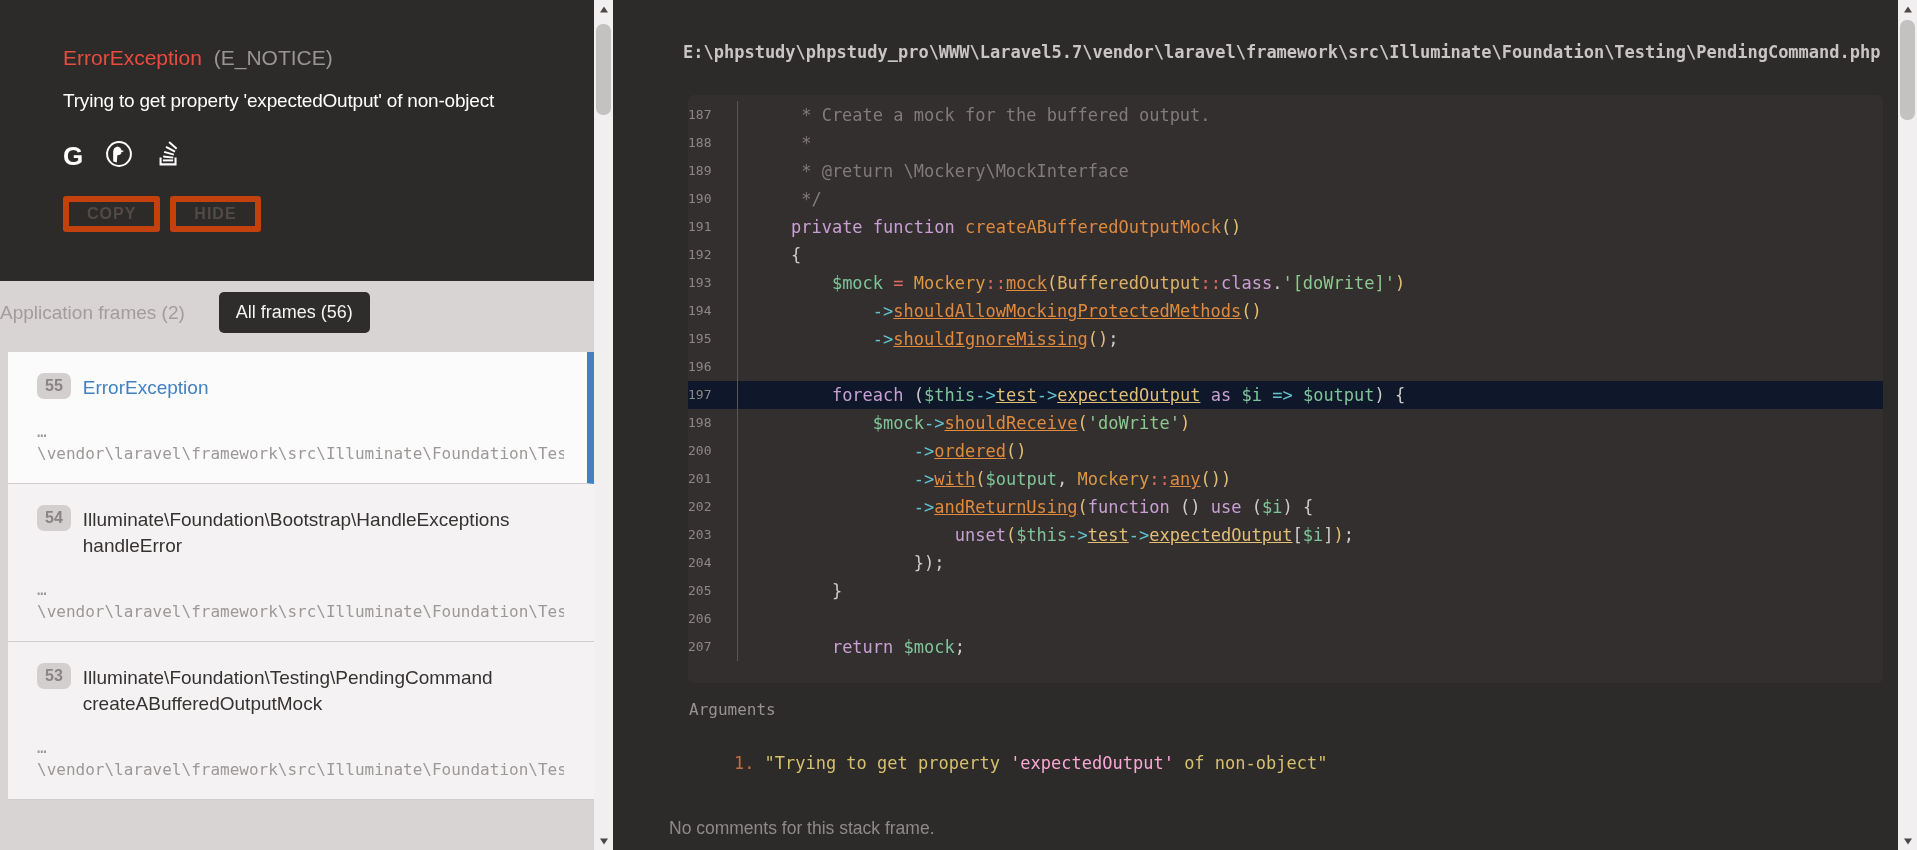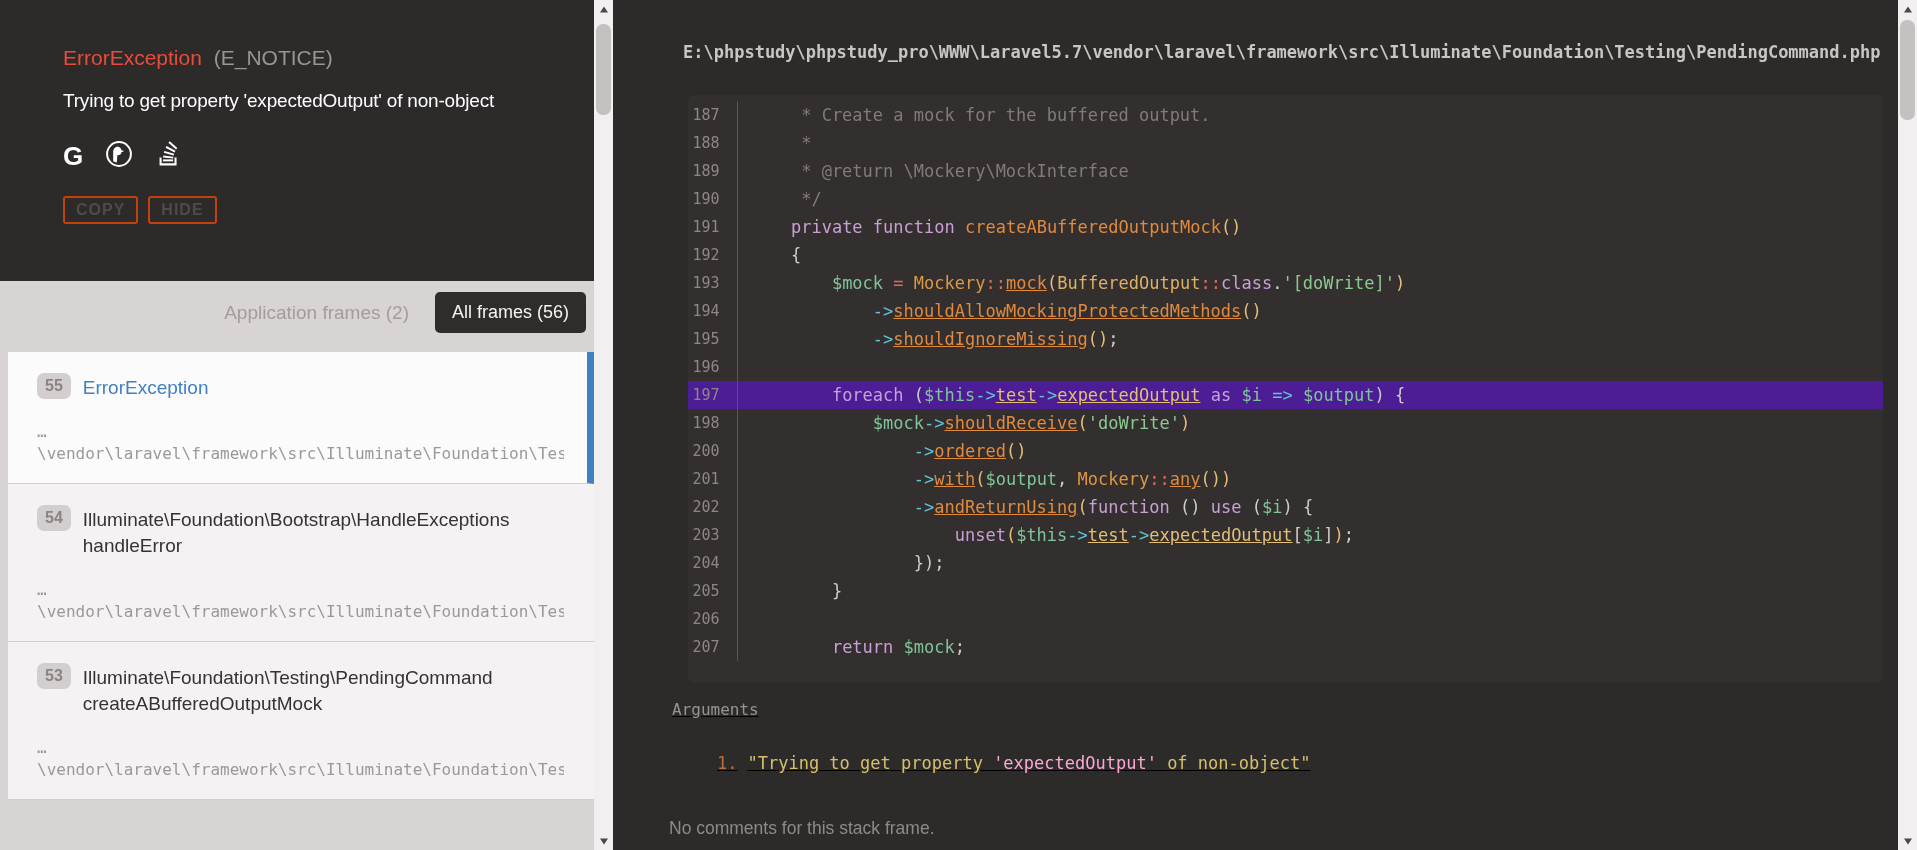--- a/index.html
+++ b/index.html
@@ -11,24 +11,24 @@
   #left-panel{position:absolute;left:0;top:0;width:594px;height:850px;background:#d9d4d4;}
   .exc-header{height:281px;background:#2d2a2a;box-sizing:border-box;padding:46px 30px 0 63px;}
   .exc-title{font-size:21px;}
   .exc-class{color:#e74c3c;}
   .exc-severity{color:#9a9595;margin-left:6px;}
   .exc-message{color:#ffffff;font-size:19px;line-height:36px;margin-top:13px;max-width:455px;letter-spacing:-0.2px;}
   .icons-row{margin-top:21px;display:flex;align-items:center;gap:22px;}
   .g-icon{color:#fff;font-weight:bold;font-size:26px;line-height:26px;cursor:pointer;}
   .icon-svg{display:block;cursor:pointer;}
   .buttons-row{margin-top:24px;display:flex;gap:10px;}
-  .hdr-btn{background:none;border:2px solid #c2410c;color:#514a47;font-weight:bold;
-    font-size:16px;letter-spacing:1px;padding:3px 11px;border-radius:3px;cursor:pointer;
+  .hdr-btn{background:none;border:6px solid #c2410c;color:#514a47;font-weight:bold;
+    font-size:16px;letter-spacing:1px;padding:3px 18px;border-radius:3px;cursor:pointer;
     font-family:"Liberation Sans",sans-serif;}
-  .tab-bar{height:63px;background:#d9d4d4;display:flex;align-items:center;justify-content:flex-end;gap:26px;padding-right:8px;}
+  .tab-bar{height:63px;background:#d9d4d4;display:flex;align-items:center;justify-content:flex-start;gap:34px;padding-right:8px;}
   .tab-app{color:#a49c9c;font-size:19px;cursor:pointer;}
   .tab-all{background:#2f2c2c;color:#f5f3f3;font-size:18px;padding:10px 17px;border-radius:5px;cursor:pointer;}
   #frames-list{padding-top:8px;}
   .frame-item{margin-left:8px;background:#f4f2f2;padding:21px 30px 18px 29px;border-bottom:1px solid #d2cece;cursor:pointer;position:relative;}
   .frame-item.active{background:#fcfbfb;border-right:7px solid #4081c2;padding-right:23px;}
   .frame-head{display:flex;align-items:flex-start;}
   .frame-badge{background:#d3cfcf;color:#8a8484;font-size:16px;border-radius:7px;padding:4px 8px;margin-right:12px;flex:0 0 auto;font-weight:bold;}
   .frame-titles{font-size:19px;color:#363232;line-height:26px;padding-top:2px;}
   .frame-item.active .frame-class{color:#4081c2;}
   .frame-file{margin-top:20px;font-family:"DejaVu Sans Mono","Liberation Mono",monospace;
@@ -45,31 +45,31 @@
   .arr.up{border-bottom:6px solid #4c4846;}
   .arr.dn{border-top:6px solid #4c4846;transform:translate(-50%,-60%);}
   .sb-thumb{position:absolute;left:2px;width:15px;background:#c4c1c1;border-radius:7px;cursor:pointer;}
   
   #right-panel{position:absolute;left:613px;top:0;width:1285px;height:622px;background:#2d2a2a;}
   .file-path{margin:42px 0 0 70px;color:#c9c5c4;font-family:"DejaVu Sans Mono","Liberation Mono",monospace;
     font-size:17px;font-weight:bold;white-space:nowrap;}
   #code-block{position:absolute;left:75px;top:95px;width:1195px;height:588px;background:#332f2f;
     border-radius:6px;overflow:hidden;padding-top:6px;box-sizing:border-box;}
   .code-line{display:flex;height:28px;line-height:28px;font-family:"DejaVu Sans Mono","Liberation Mono",monospace;font-size:17px;}
-  .code-line.hl{background:#4c1d95;}
-  .ln{flex:0 0 50px;text-align:center;padding-right:13px;box-sizing:border-box;color:#8d8887;
-    border-right:1px solid #5b5555;font-size:15px;}
+  .code-line.hl{background:#0f172a;}
+  .ln{flex:0 0 50px;text-align:left;padding-right:13px;box-sizing:border-box;color:#8d8887;
+    border-right:1px solid #5b5555;font-size:13px;}
   .lc{white-space:pre;padding-left:12px;}
   .tk-pln{color:#c9c5c4}.tk-cm{color:#817c7b}.tk-kw{color:#c9a0d4}
   .tk-fn{color:#e08a3e;text-decoration:underline}.tk-fnd{color:#e08a3e}
   .tk-cls{color:#dd9843}.tk-cls2{color:#ddb166}.tk-var{color:#7ec699}
   .tk-prop{color:#e3bf76;text-decoration:underline}.tk-str{color:#8cc98f}
   .tk-opr{color:#dd6a5c}.tk-opc{color:#63c3cf}.tk-pun{color:#cfcbca}.tk-pary{color:#e3bf76}
   .tk-argy{color:#d6c06c}.tk-argg{color:#f9a8d4}
-  #args-section{position:absolute;left:59px;top:700px;text-decoration:underline;}
+  #args-section{position:absolute;left:76px;top:700px;}
   .args-title{color:#989292;font-family:"DejaVu Sans Mono","Liberation Mono",monospace;font-size:16px;}
   .arg-row{margin:34px 0 0 45px;font-family:"DejaVu Sans Mono","Liberation Mono",monospace;font-size:17px;}
   .arg-num{color:#bd6f3e;margin-right:10px;}
   #frame-comments{position:absolute;left:56px;top:818px;color:#8f8a8a;font-size:17.5px;}
 </style>
 </head>
 <body>
 
 <div id="left-panel">
   <div class="exc-header">

